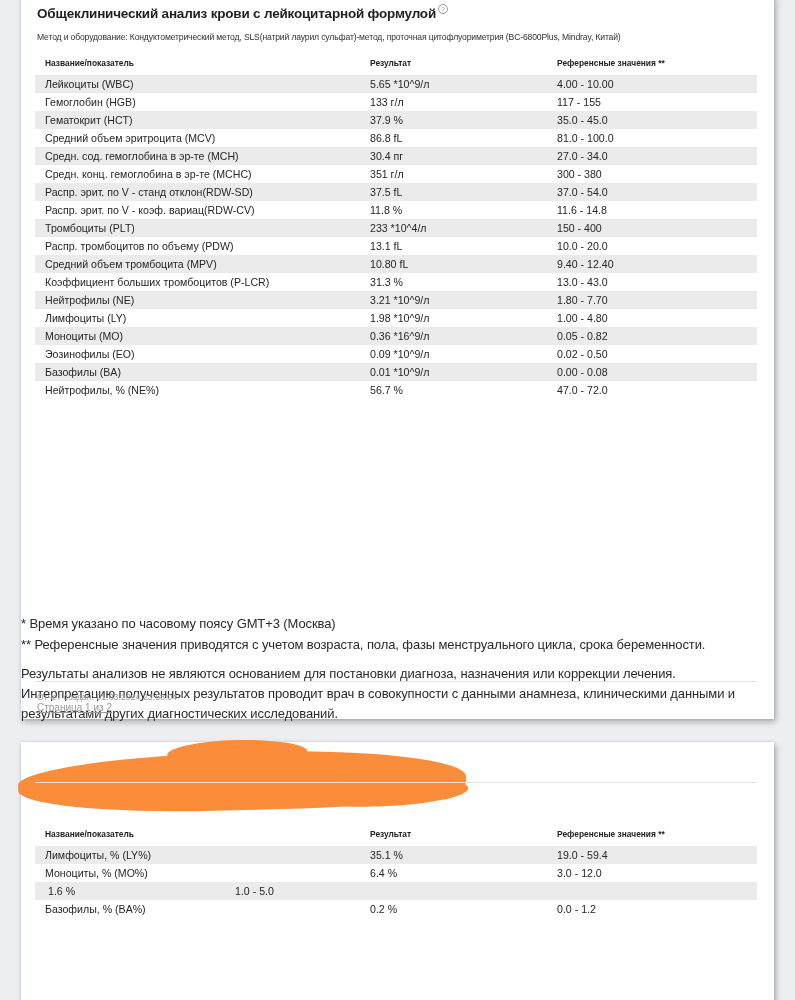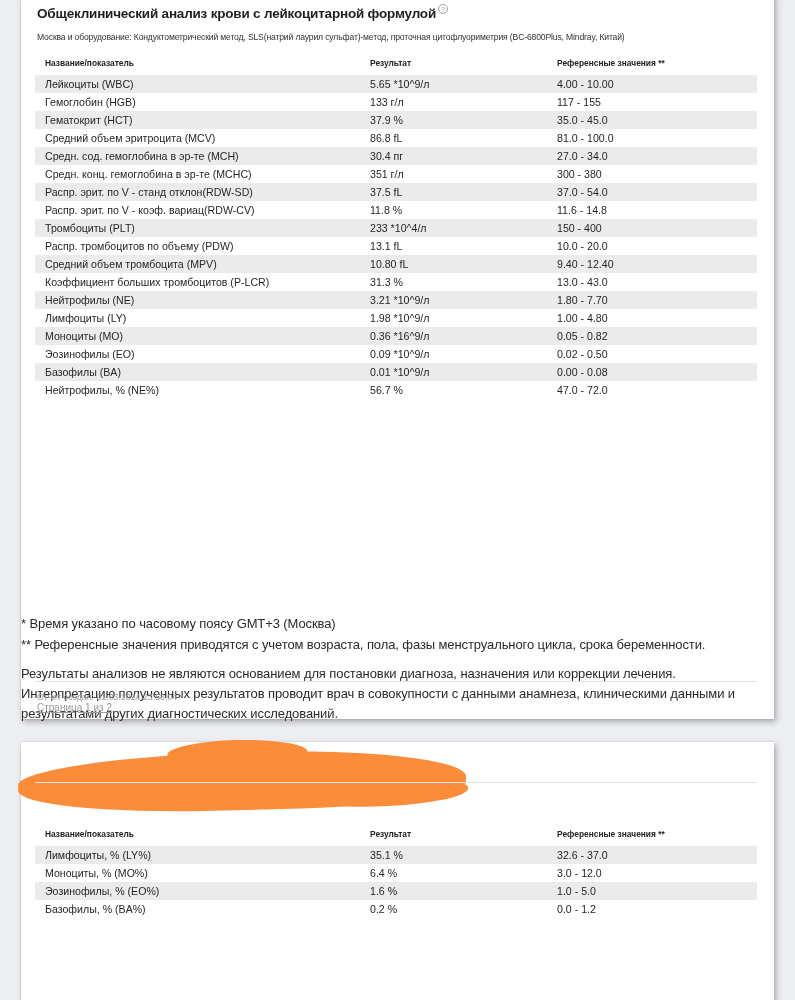--- a/index.html
+++ b/index.html
@@ -140,21 +140,21 @@
     }
   </style>
 </head>
 <body>
 
 <div class="page page-1">
   <div class="title-row">
     <span class="title">Общеклинический анализ крови с лейкоцитарной формулой</span>
     <span class="help-icon">?</span>
   </div>
-  <div class="method">Москва и оборудование: Кондуктометрический метод, SLS(натрий лаурил сульфат)-метод, проточная цитофлуориметрия (BC-6800Plus, Mindray, Китай)</div>
+  <div class="method">Метод и оборудование: Кондуктометрический метод, SLS(натрий лаурил сульфат)-метод, проточная цитофлуориметрия (BC-6800Plus, Mindray, Китай)</div>
 
   <div class="table">
     <div class="thead">
       <div class="c-name">Название/показатель</div>
       <div class="c-res">Результат</div>
       <div class="c-ref">Референсные значения **</div>
     </div>
     <div class="tbody">
       <div class="row">
           <div class="c-name">Лейкоциты (WBC)</div>
@@ -270,29 +270,28 @@
   <div class="table">
     <div class="thead">
       <div class="c-name">Название/показатель</div>
       <div class="c-res">Результат</div>
       <div class="c-ref">Референсные значения **</div>
     </div>
     <div class="tbody">
       <div class="row">
           <div class="c-name">Лимфоциты, % (LY%)</div>
           <div class="c-res">35.1 %</div>
-          <div class="c-ref">32.6 - 37.0</div>
+          <div class="c-ref">19.0 - 59.4</div>
         </div>
       <div class="row">
           <div class="c-name">Моноциты, % (MO%)</div>
           <div class="c-res">6.4 %</div>
           <div class="c-ref">3.0 - 12.0</div>
         </div>
       <div class="row">
-          <div class="c-name">Эозинофилы, % (EO%)</div>
           <div class="c-res">1.6 %</div>
           <div class="c-ref">1.0 - 5.0</div>
         </div>
       <div class="row">
           <div class="c-name">Базофилы, % (BA%)</div>
           <div class="c-res">0.2 %</div>
           <div class="c-ref">0.0 - 1.2</div>
         </div>
     </div>
   </div>

